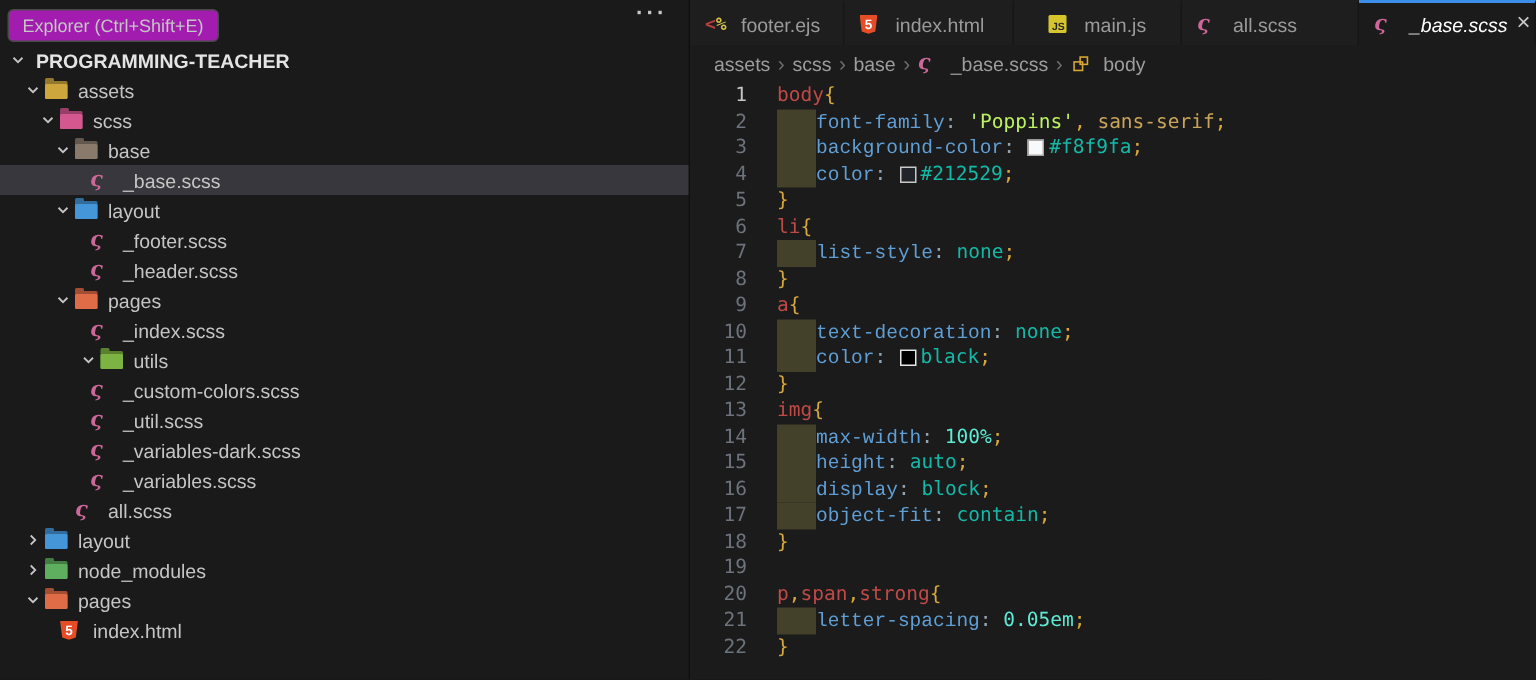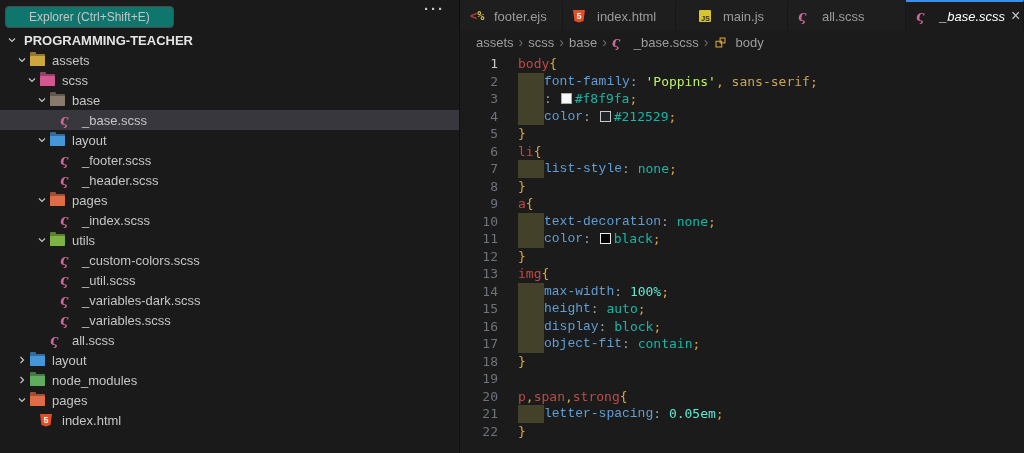--- a/index.html
+++ b/index.html
@@ -3,23 +3,23 @@
 <meta charset="utf-8">
 <style>
   * { margin:0; padding:0; box-sizing:border-box; }
   html,body { width:1024px; height:453px; overflow:hidden; background:#181818;
     font-family:"Liberation Sans", sans-serif; }
   body { display:flex; }
 
   
   .sidebar { position:relative; width:460px; height:453px; background:#1a1a1a;
     border-right:1px solid #101010; flex:none; }
-  .tooltip { position:absolute; left:5px; top:6px; background:#0f766e;
+  .tooltip { position:absolute; left:5px; top:6px; background:#a21caf;
     border:1px solid #4a4a4a; border-radius:4px; color:#c5c5c5; font-size:12px;
-    padding:3px 23px; z-index:3; }
+    padding:3px 9px; z-index:3; }
   .more { position:absolute; right:14px; top:0px; color:#c8c8c8; font-size:15px;
     font-weight:bold; letter-spacing:2px; cursor:pointer; }
   .tree { position:absolute; top:30px; left:0; right:0; }
   .row { display:flex; align-items:center; height:20px; color:#c5c5c5;
     font-size:13px; white-space:nowrap; cursor:pointer; }
   .row.selected { background:#37373d; }
   .row.root .lbl { font-weight:bold; color:#e4e4e4; }
   .chev { width:16px; height:16px; flex:none; display:flex; align-items:center;
     justify-content:center; }
   .ficon { width:18px; height:16px; flex:none; display:flex; align-items:center;
@@ -189,21 +189,21 @@
           </span>
         </span>
         <span class="lbl">pages</span>
       </div>
       <div class="row" style="padding-left: 60px;">
         <span class="ficon">
           <span class="sass-glyph">ς</span>
         </span>
         <span class="lbl">_index.scss</span>
       </div>
-      <div class="row" style="padding-left: 34px; align-items: center;">
+      <div class="row" style="padding-left: 51px; align-items: center;">
         <span class="chev">
           <svg width="12" height="12" viewBox="0 0 16 16">
             <polyline points="4,6 8,10 12,6" fill="none" stroke="#c5c5c5" stroke-width="1.6"></polyline>
           </svg>
         </span>
         <span class="ficon">
           <span class="folder">
             <span class="back" style="background: rgb(124, 179, 66);"></span>
             <span class="front" style="background: rgb(124, 179, 66);"></span>
           </span>
@@ -353,21 +353,21 @@
               <rect x="7.5" y="2.5" width="6" height="6" fill="none" stroke="#d8a735" stroke-width="1.3"></rect>
             </svg>
           </span>
         </span>
         <span>body</span>
       </span>
     </div>
   <div class="code">
       <div class="code-line"><span class="ln active">1</span><span class="cc"><span class="tk-sel">body</span><span class="tk-brc">{</span></span></div>
       <div class="code-line"><span class="ln">2</span><span class="cc"><span class="ind"></span><span class="tk-prp">font-family</span><span class="tk-col">: </span><span class="tk-str">'Poppins'</span><span class="tk-pun">, </span><span class="tk-v2">sans-serif</span><span class="tk-smc">;</span></span></div>
-      <div class="code-line"><span class="ln">3</span><span class="cc"><span class="ind"></span><span class="tk-col">: </span><span class="swatch sw-white"></span><span class="tk-val">#f8f9fa</span><span class="tk-smc">;</span></span></div>
+      <div class="code-line"><span class="ln">3</span><span class="cc"><span class="ind"></span><span class="tk-prp">background-color</span><span class="tk-col">: </span><span class="swatch sw-white"></span><span class="tk-val">#f8f9fa</span><span class="tk-smc">;</span></span></div>
       <div class="code-line"><span class="ln">4</span><span class="cc"><span class="ind"></span><span class="tk-prp">color</span><span class="tk-col">: </span><span class="swatch sw-dark"></span><span class="tk-val">#212529</span><span class="tk-smc">;</span></span></div>
       <div class="code-line"><span class="ln">5</span><span class="cc"><span class="tk-brc">}</span></span></div>
       <div class="code-line"><span class="ln">6</span><span class="cc"><span class="tk-sel">li</span><span class="tk-brc">{</span></span></div>
       <div class="code-line"><span class="ln">7</span><span class="cc"><span class="ind"></span><span class="tk-prp">list-style</span><span class="tk-col">: </span><span class="tk-val">none</span><span class="tk-smc">;</span></span></div>
       <div class="code-line"><span class="ln">8</span><span class="cc"><span class="tk-brc">}</span></span></div>
       <div class="code-line"><span class="ln">9</span><span class="cc"><span class="tk-sel">a</span><span class="tk-brc">{</span></span></div>
       <div class="code-line"><span class="ln">10</span><span class="cc"><span class="ind"></span><span class="tk-prp">text-decoration</span><span class="tk-col">: </span><span class="tk-val">none</span><span class="tk-smc">;</span></span></div>
       <div class="code-line"><span class="ln">11</span><span class="cc"><span class="ind"></span><span class="tk-prp">color</span><span class="tk-col">: </span><span class="swatch sw-black"></span><span class="tk-val">black</span><span class="tk-smc">;</span></span></div>
       <div class="code-line"><span class="ln">12</span><span class="cc"><span class="tk-brc">}</span></span></div>
       <div class="code-line"><span class="ln">13</span><span class="cc"><span class="tk-sel">img</span><span class="tk-brc">{</span></span></div>

